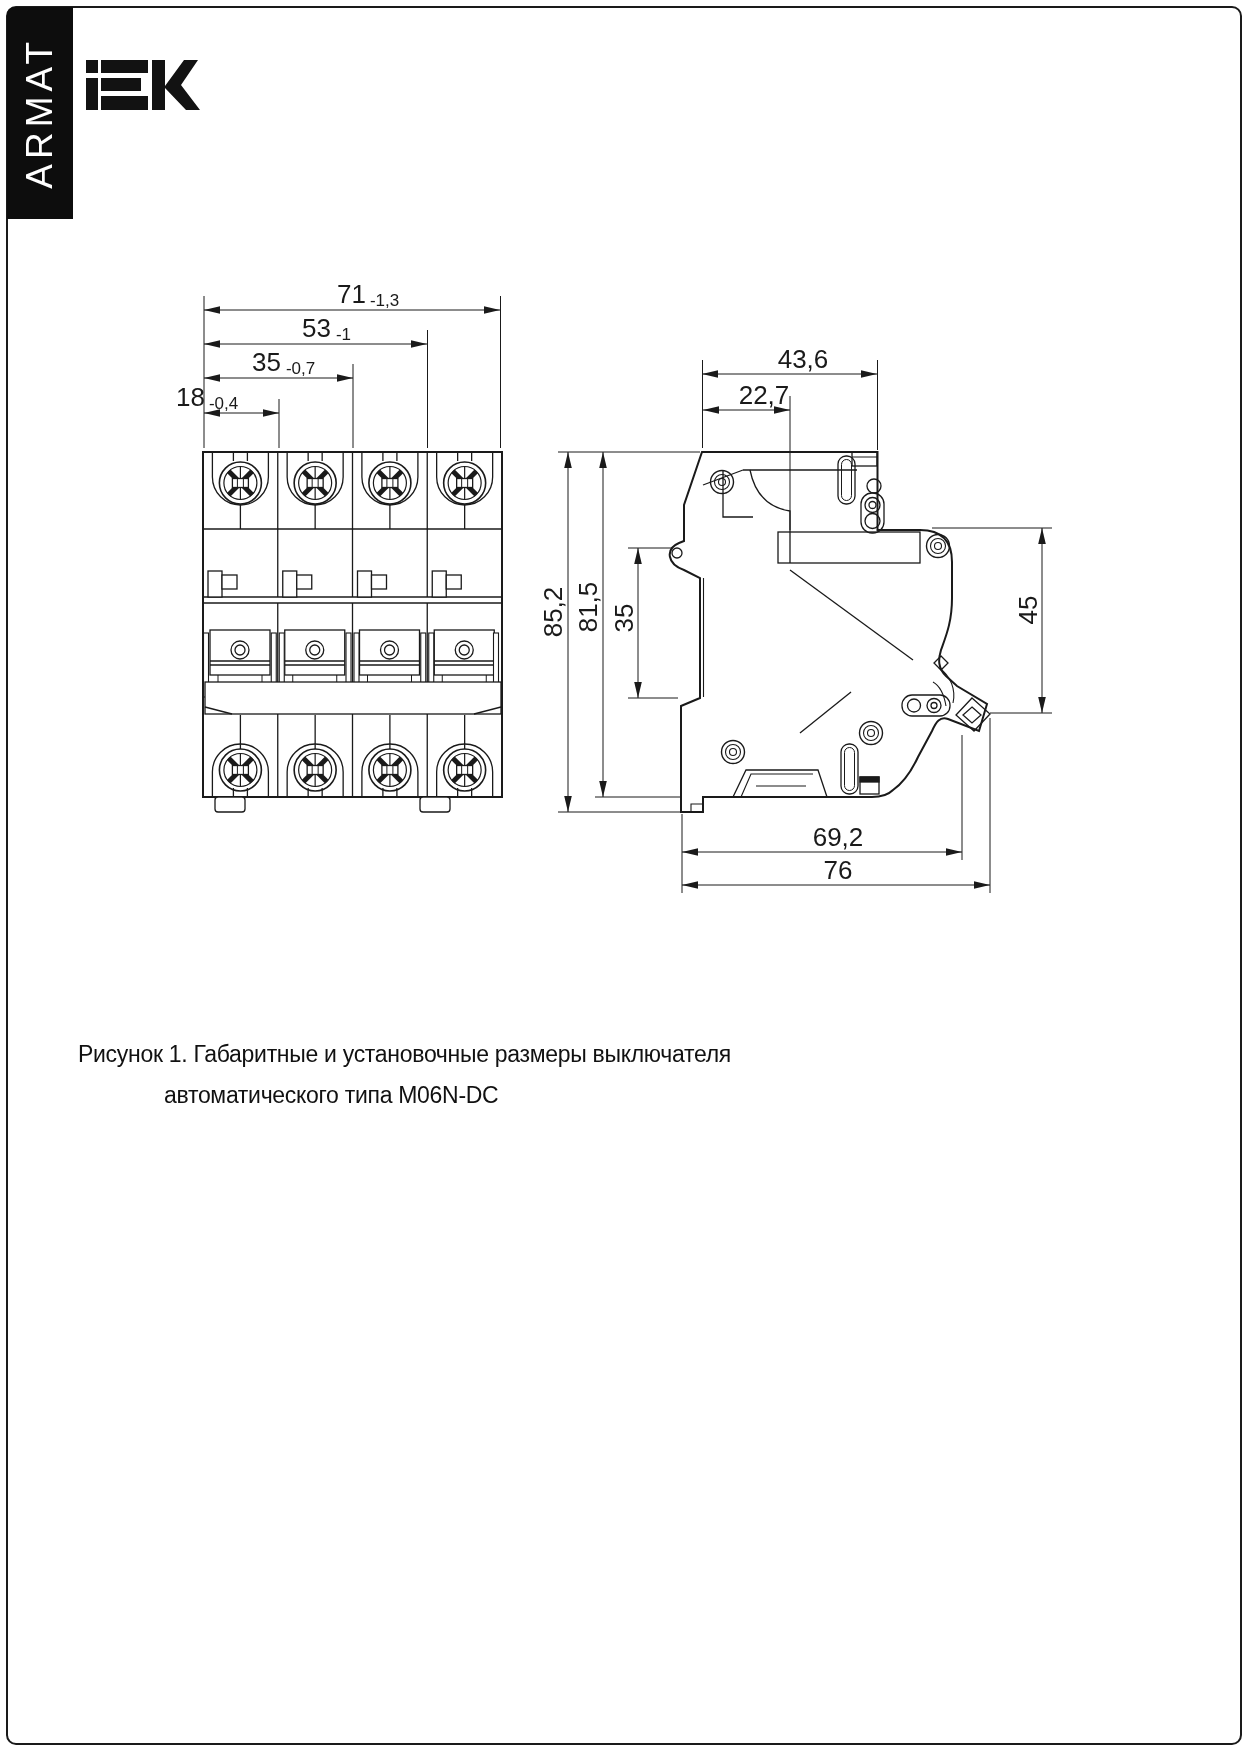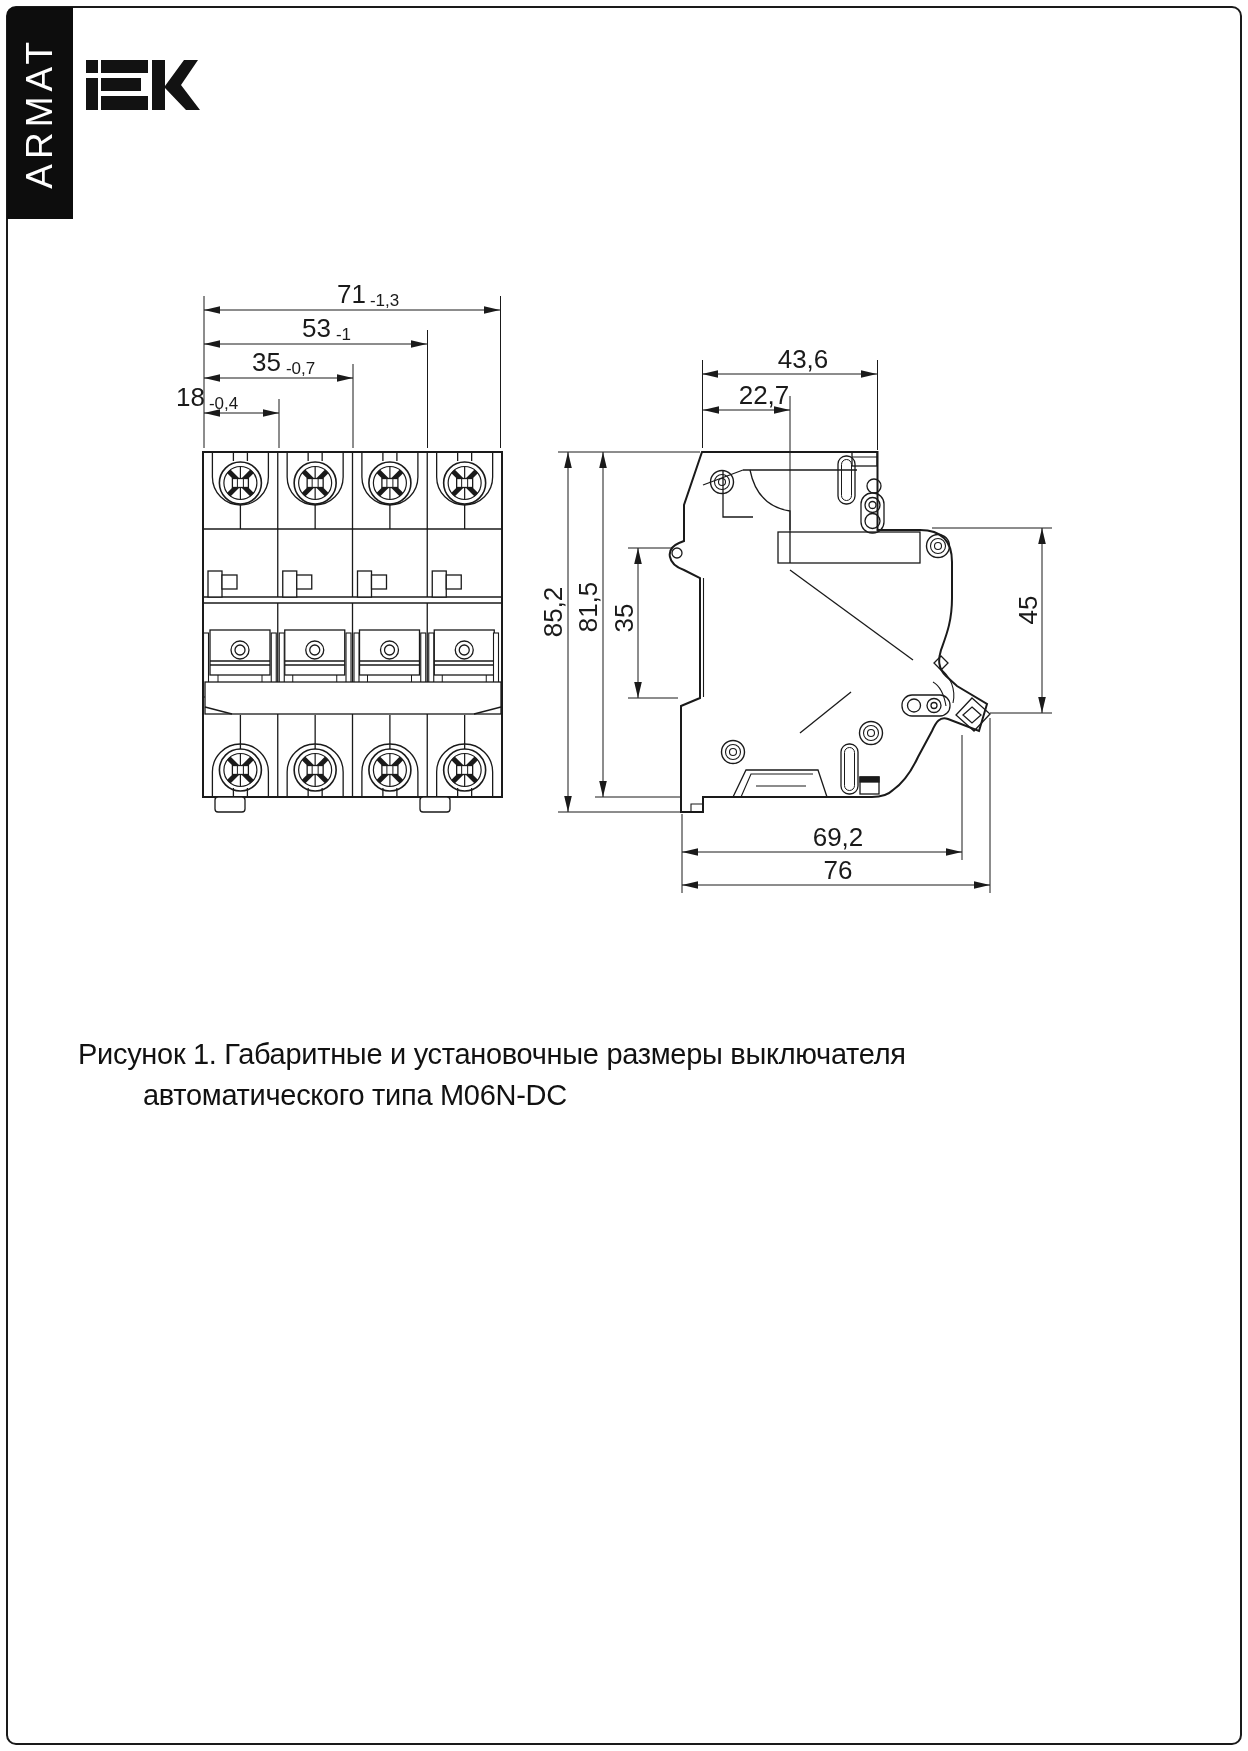--- a/index.html
+++ b/index.html
@@ -23,24 +23,24 @@
   }
   .brand-banner span{
     writing-mode:vertical-rl;transform:rotate(180deg);
     color:#ffffff;font-size:37px;letter-spacing:5px;
     font-family:"Liberation Sans",sans-serif;
   }
   .logo{position:absolute;left:86px;top:60px;}
   .drawing{position:absolute;left:0;top:0;}
   .caption{
     position:absolute;left:78px;top:1034px;
-    font-size:29px;line-height:41px;color:#111111;
+    font-size:23px;line-height:41px;color:#111111;
     letter-spacing:-0.3px;
   }
-  .caption .l2{margin-left:65px;}
+  .caption .l2{margin-left:86px;}
   svg text{fill:#1a1a1a;stroke:none;}
   .dv{font-family:"Liberation Sans",sans-serif;font-size:26px;}
   .tol{font-size:17px;}
 </style>
 </head>
 <body>
 
 <div class="page">
   <div class="page-border"></div>
 

